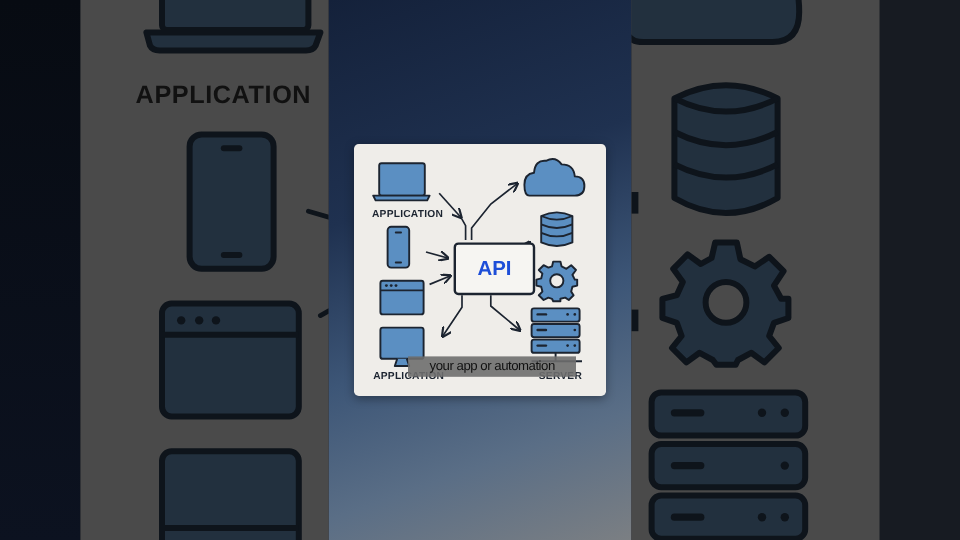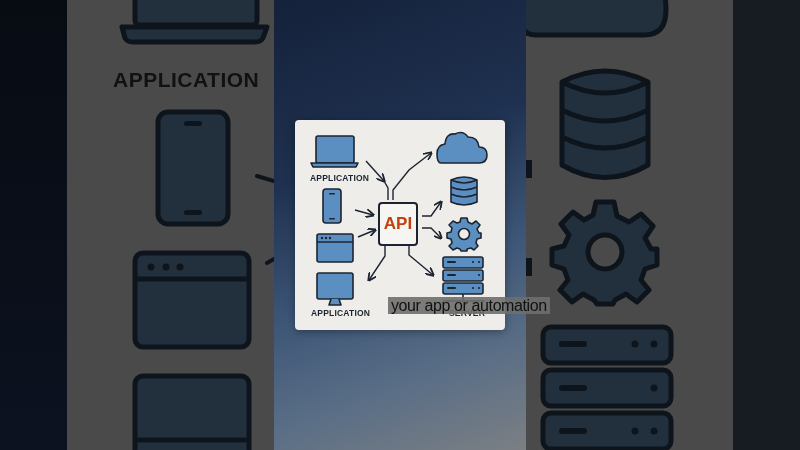--- a/index.html
+++ b/index.html
@@ -7,22 +7,22 @@
   .bg-left{position:absolute;left:0;top:0;width:67px;height:450px;background:linear-gradient(180deg,#070b12,#0c1220);}
   .bg-right{position:absolute;left:733px;top:0;width:67px;height:450px;background:#171b22;}
   .dim-panel{position:absolute;top:0;height:450px;background:#4a4a4a;overflow:hidden;}
   .dim-left{left:67px;width:207px;}
   .dim-right{left:526px;width:207px;}
   .center{position:absolute;left:274px;top:0;width:252px;height:450px;
     background:linear-gradient(160deg,#14213a 0%,#1f3150 35%,#3d5677 60%,#5a6e86 80%,#7b7f83 100%);}
   .card{position:absolute;left:295px;top:120px;width:210px;height:210px;background:#efede9;border-radius:4px;box-shadow:0 2px 8px rgba(0,0,0,.35);overflow:hidden;}
   .card svg{position:absolute;left:0;top:0;}
   .lbl{position:absolute;font-weight:bold;color:#1c2430;letter-spacing:.2px;}
-  .api-box{position:absolute;left:83px;top:82px;width:40px;height:44px;border:2px solid #1c2430;border-radius:4px;background:#f6f5f2;display:flex;align-items:center;justify-content:center;font-weight:bold;font-size:17px;color:#c2410c;box-sizing:border-box;}
-  .caption{position:absolute;left:340px;top:297px;height:17px;padding:0 3px;background:rgba(110,110,110,.9);color:#111;font-size:16px;line-height:17px;letter-spacing:-.4px;margin-left:48px;}
+  .api-box{position:absolute;left:83px;top:82px;width:68px;height:44px;border:2px solid #1c2430;border-radius:4px;background:#f6f5f2;display:flex;align-items:center;justify-content:center;font-weight:bold;font-size:17px;color:#1d4ed8;box-sizing:border-box;}
+  .caption{position:absolute;left:340px;top:297px;height:17px;padding:0 18px;background:rgba(110,110,110,.9);color:#111;font-size:11px;line-height:17px;letter-spacing:-.4px;}
   .big-label{position:absolute;left:115px;top:68px;font-size:21px;font-weight:bold;color:#111;letter-spacing:.5px;white-space:nowrap;}
 </style>
 </head>
 <body>
 
 <div class="bg-left"></div>
 <div class="bg-right"></div>
 
 <div class="dim-panel dim-left">
   <svg width="207" height="450">

